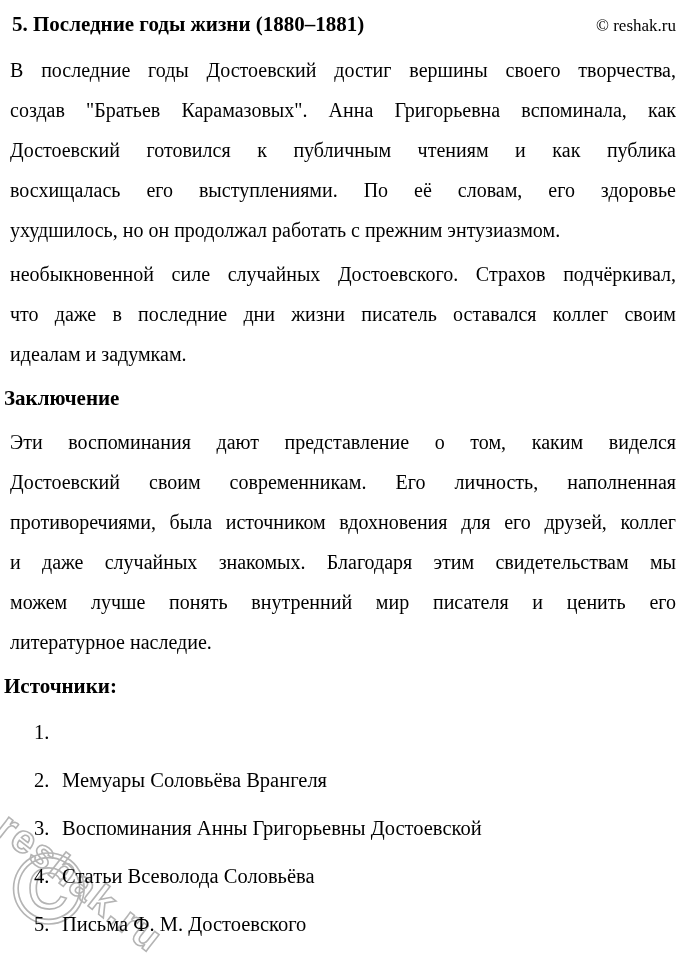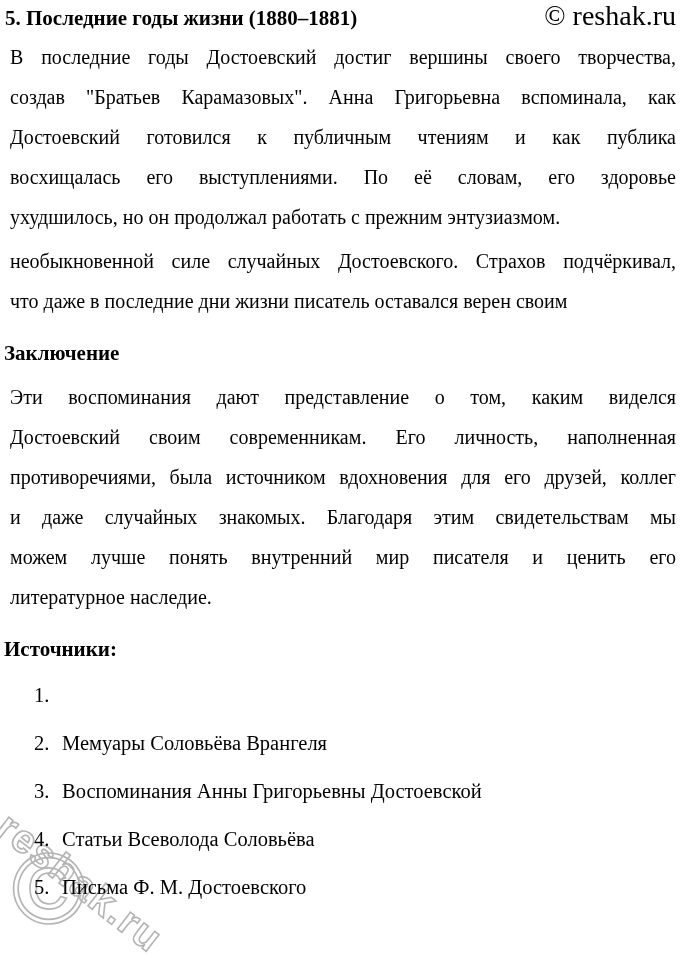--- a/index.html
+++ b/index.html
@@ -32,28 +32,28 @@
     transform-origin: left top;
     white-space: nowrap;
   }
 
   .content { position: relative; z-index: 1; padding: 2px 4px 0 4px; }
 
   .header {
     display: flex; justify-content: space-between; align-items: baseline;
     line-height: 28px;
   }
-  .title { font-size: 21px; font-weight: bold; margin: 1px; }
-  .copyright { font-size: 28px; font-weight: normal; }
+  .title { font-size: 21px; font-weight: bold; margin: 8px; }
+  .copyright { font-size: 17px; font-weight: normal; }
 
   .para { margin: 4px 0 0 6px; font-size: 20px; line-height: 40px; }
   .para .line { text-align: justify; text-align-last: justify; }
   .para .line:last-child { text-align-last: left; }
 
-  .subhead { margin: 12px 0 0 0; font-size: 21px; line-height: 40px; font-weight: bold; }
+  .subhead { margin: 4px 0 0 0; font-size: 21px; line-height: 40px; font-weight: bold; }
 
   .sources { list-style: none; margin: 2px 0 0 0; padding: 0; font-size: 20.5px; line-height: 48px; }
   .source-item { display: flex; }
   .source-item .num { flex: none; width: 28px; margin-left: 30px; }
 </style>
 </head>
 <body>
 
 <div class="page">
 
@@ -80,22 +80,23 @@
         <div class="line">восхищалась его выступлениями. По её словам, его здоровье</div>
 
         <div class="line">ухудшилось, но он продолжал работать с прежним энтузиазмом.</div>
       </div>
 
     <div class="para">
 
 
         <div class="line">необыкновенной силе случайных Достоевского. Страхов подчёркивал,</div>
 
-        <div class="line">что даже в последние дни жизни писатель оставался верен своим</div>
+        <div class="line">что даже в последние дни жизни писатель оставался коллег своим</div>
 
+        <div class="line">идеалам и задумкам.</div>
       </div>
 
     <h2 class="subhead">Заключение</h2>
 
     <div class="para">
 
         <div class="line">Эти воспоминания дают представление о том, каким виделся</div>
 
         <div class="line">Достоевский своим современникам. Его личность, наполненная</div>
 

